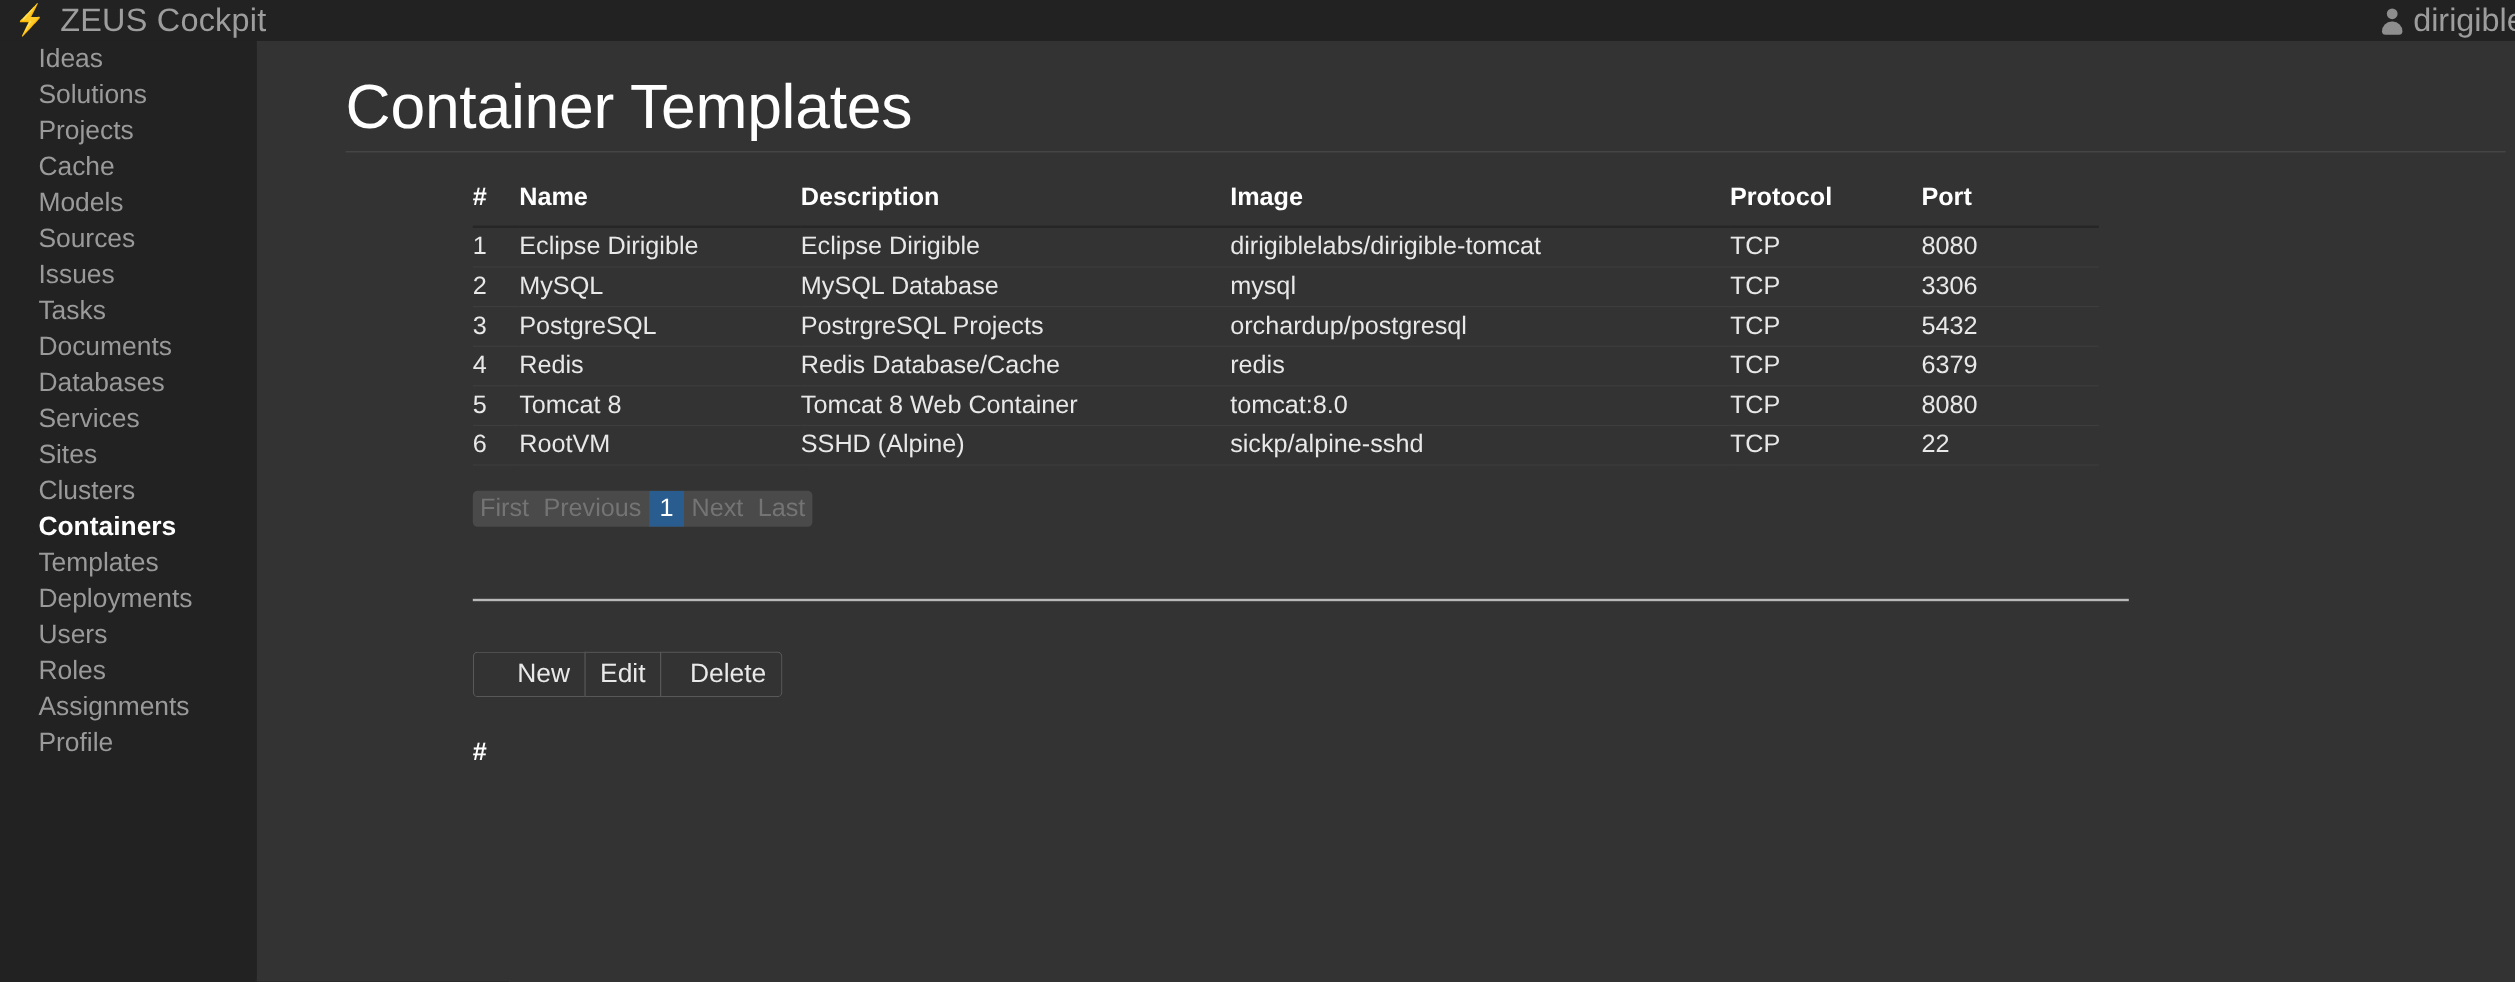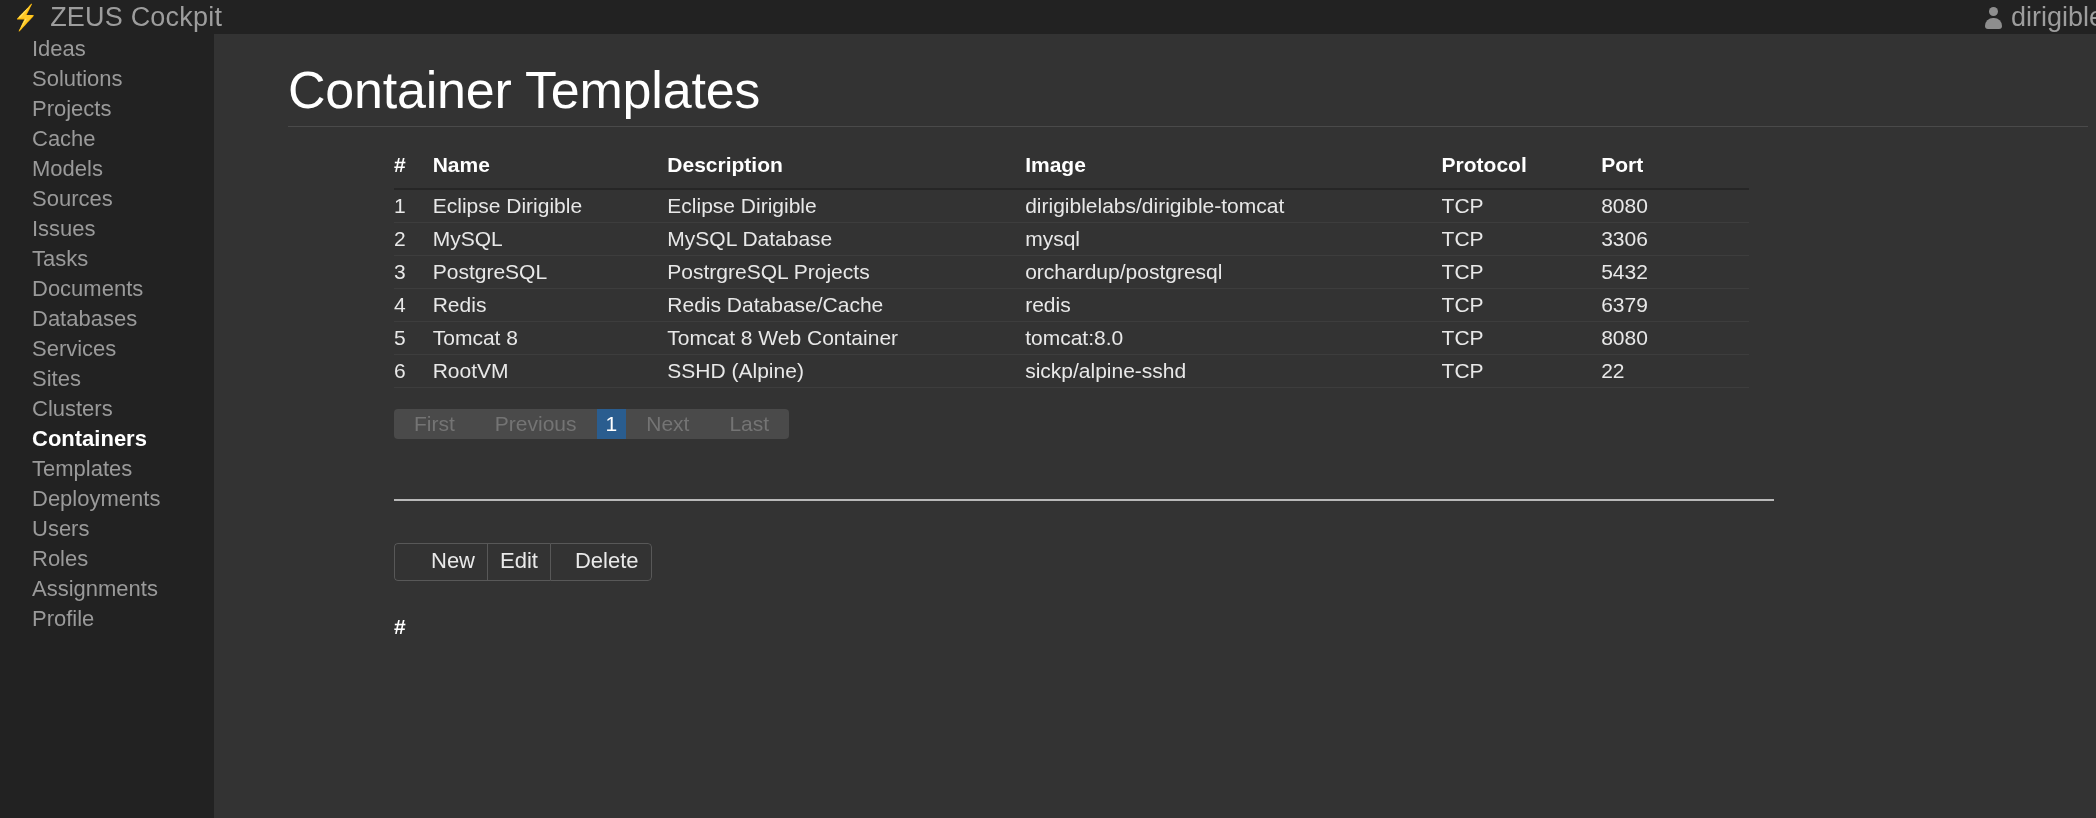--- a/index.html
+++ b/index.html
@@ -221,21 +221,21 @@
     display: inline-flex;
     align-items: stretch;
     background: #4a4a4a;
     border-radius: 4px;
     overflow: hidden;
     height: 30px;
   }
   .pager span {
     display: flex;
     align-items: center;
-    padding: 0 20px;
+    padding: 0 6px;
     font-size: 21px;
     color: #747474;
     cursor: pointer;
     white-space: nowrap;
   }
   .pager span.current {
     background: #2a5d8f;
     color: #ffffff;
     padding: 0 9px;
   }

